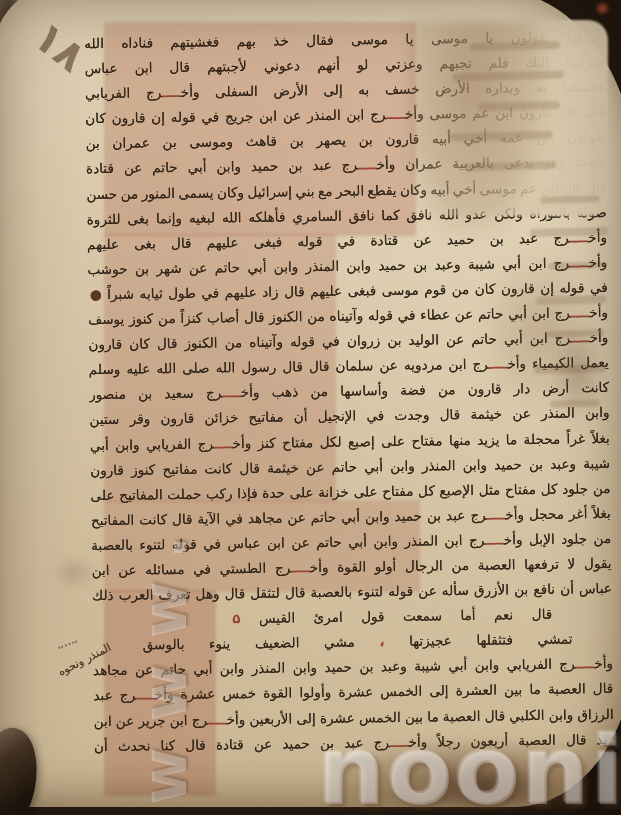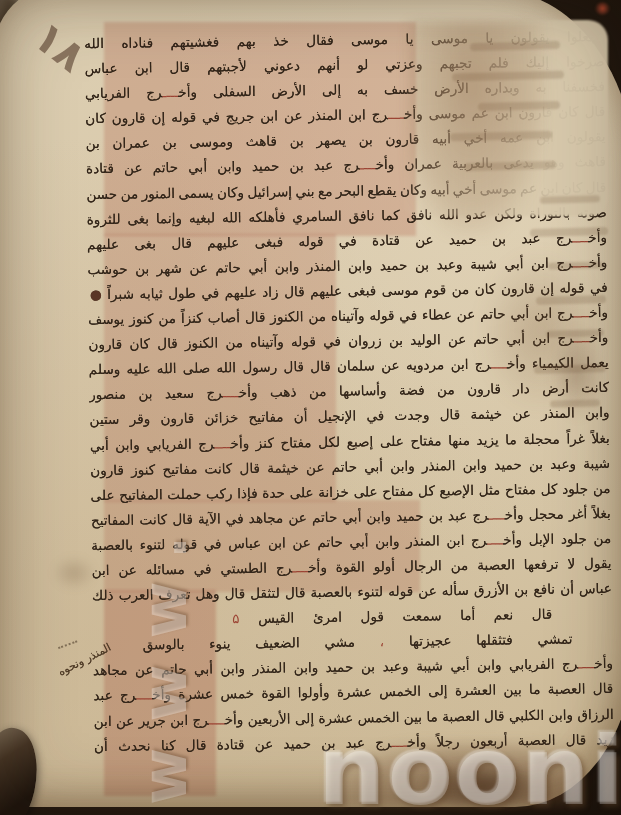--- a/index.html
+++ b/index.html
@@ -35,21 +35,21 @@
   .p3{left:104px;top:590px;width:112px;height:206px;background:rgba(192,90,76,.26);}
   
   .folio{position:absolute;left:34px;top:22px;font-size:42px;color:rgba(125,102,82,.85);
     transform:rotate(38deg);letter-spacing:3px;font-weight:bold;}
   
   .text-block{position:absolute;left:84px;top:24px;width:520px;direction:rtl;
     transform:rotate(-0.8deg);transform-origin:right top;color:var(--ink);}
   .line{height:25.1px;line-height:25.1px;font-size:13.6px;word-spacing:-1px;
     overflow:hidden;text-align:justify;text-align-last:justify;-moz-text-align-last:justify;
     text-shadow:0 0 .6px rgba(47,33,20,.85);}
-  .red-ink{color:var(--red);text-shadow:none;font-weight:normal;}
+  .red-ink{color:var(--red);text-shadow:none;font-weight:bold;}
   .rosette{color:#5a3626;}
   
   .fade-tr{position:absolute;left:398px;top:20px;width:210px;height:196px;
     background:linear-gradient(to left, rgba(216,201,172,.96) 28%, rgba(216,201,172,.6) 62%, rgba(216,201,172,0) 100%);
     filter:blur(1px);border-radius:20px;}
   
   .ghost{position:absolute;background:rgba(110,82,55,.22);filter:blur(1.3px);
     border-radius:4px;transform:rotate(-1.5deg);}
   
   .stain{position:absolute;pointer-events:none;}

